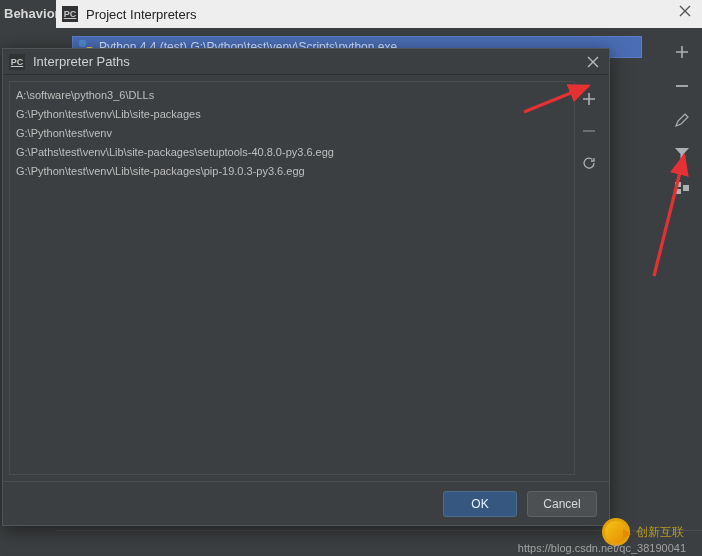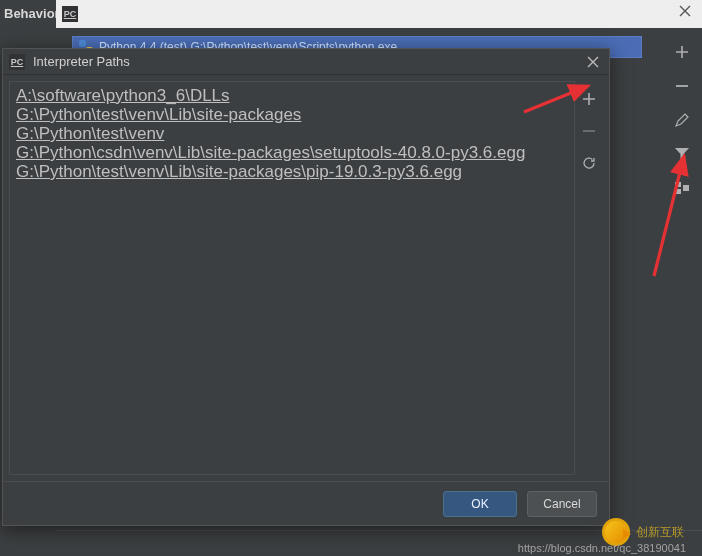--- a/index.html
+++ b/index.html
@@ -149,23 +149,22 @@
       display: flex;
       padding: 6px;
     }
     .paths-list {
       flex: 1;
       background: #3c3f41;
       border: 1px solid #4a4c4e;
       padding: 4px 2px;
       overflow: auto;
       color: #bfbfbf;
-      font-size: 17px;
+      font-size: 11px;
       line-height: 19px;
-      text-decoration: underline;
     }
     .paths-list .path-item {
       padding: 0 4px;
       white-space: nowrap;
       cursor: default;
     }
     .list-toolbar {
       width: 28px;
       display: flex;
       flex-direction: column;
@@ -248,20 +247,21 @@
   </style>
 </head>
 <body>
 
 <div class="bg-left">
   <div class="bg-left-label">Behavior</div>
 </div>
 
 <div class="parent-titlebar">
   <span class="pc-icon">PC</span>
+  <span>Project Interpreters</span>
   <span class="parent-close">
     <svg width="12" height="12" viewBox="0 0 12 12">
         <path d="M1 1 L11 11 M11 1 L1 11" stroke="#555" stroke-width="1.4"></path>
       </svg>
   </span>
 </div>
 
 <div class="parent-body"></div>
 <div class="bottom-ghost"></div>
 
@@ -313,21 +313,21 @@
       <svg width="12" height="12" viewBox="0 0 12 12">
           <path d="M1 1 L11 11 M11 1 L1 11" stroke="#bbb" stroke-width="1.4"></path>
         </svg>
     </span>
   </div>
   <div class="inner-content">
     <div class="paths-list" id="paths-list">
         <div class="path-item">A:\software\python3_6\DLLs</div>
         <div class="path-item">G:\Python\test\venv\Lib\site-packages</div>
         <div class="path-item">G:\Python\test\venv</div>
-        <div class="path-item">G:\Python\csdn\venv\Lib\site-packages\setuptools-40.8.0-py3.6.egg</div>
+        <div class="path-item">G:\Paths\test\venv\Lib\site-packages\setuptools-40.8.0-py3.6.egg</div>
         <div class="path-item">G:\Python\test\venv\Lib\site-packages\pip-19.0.3-py3.6.egg</div>
       </div>
     <div class="list-toolbar">
       <div class="toolbar-btn">
         <svg width="14" height="14" viewBox="0 0 14 14">
             <path d="M7 1v12M1 7h12" stroke="#aeb0b2" stroke-width="1.6"></path>
           </svg>
       </div>
       <div class="toolbar-btn" style="opacity:.45">
         <svg width="14" height="14" viewBox="0 0 14 14">

